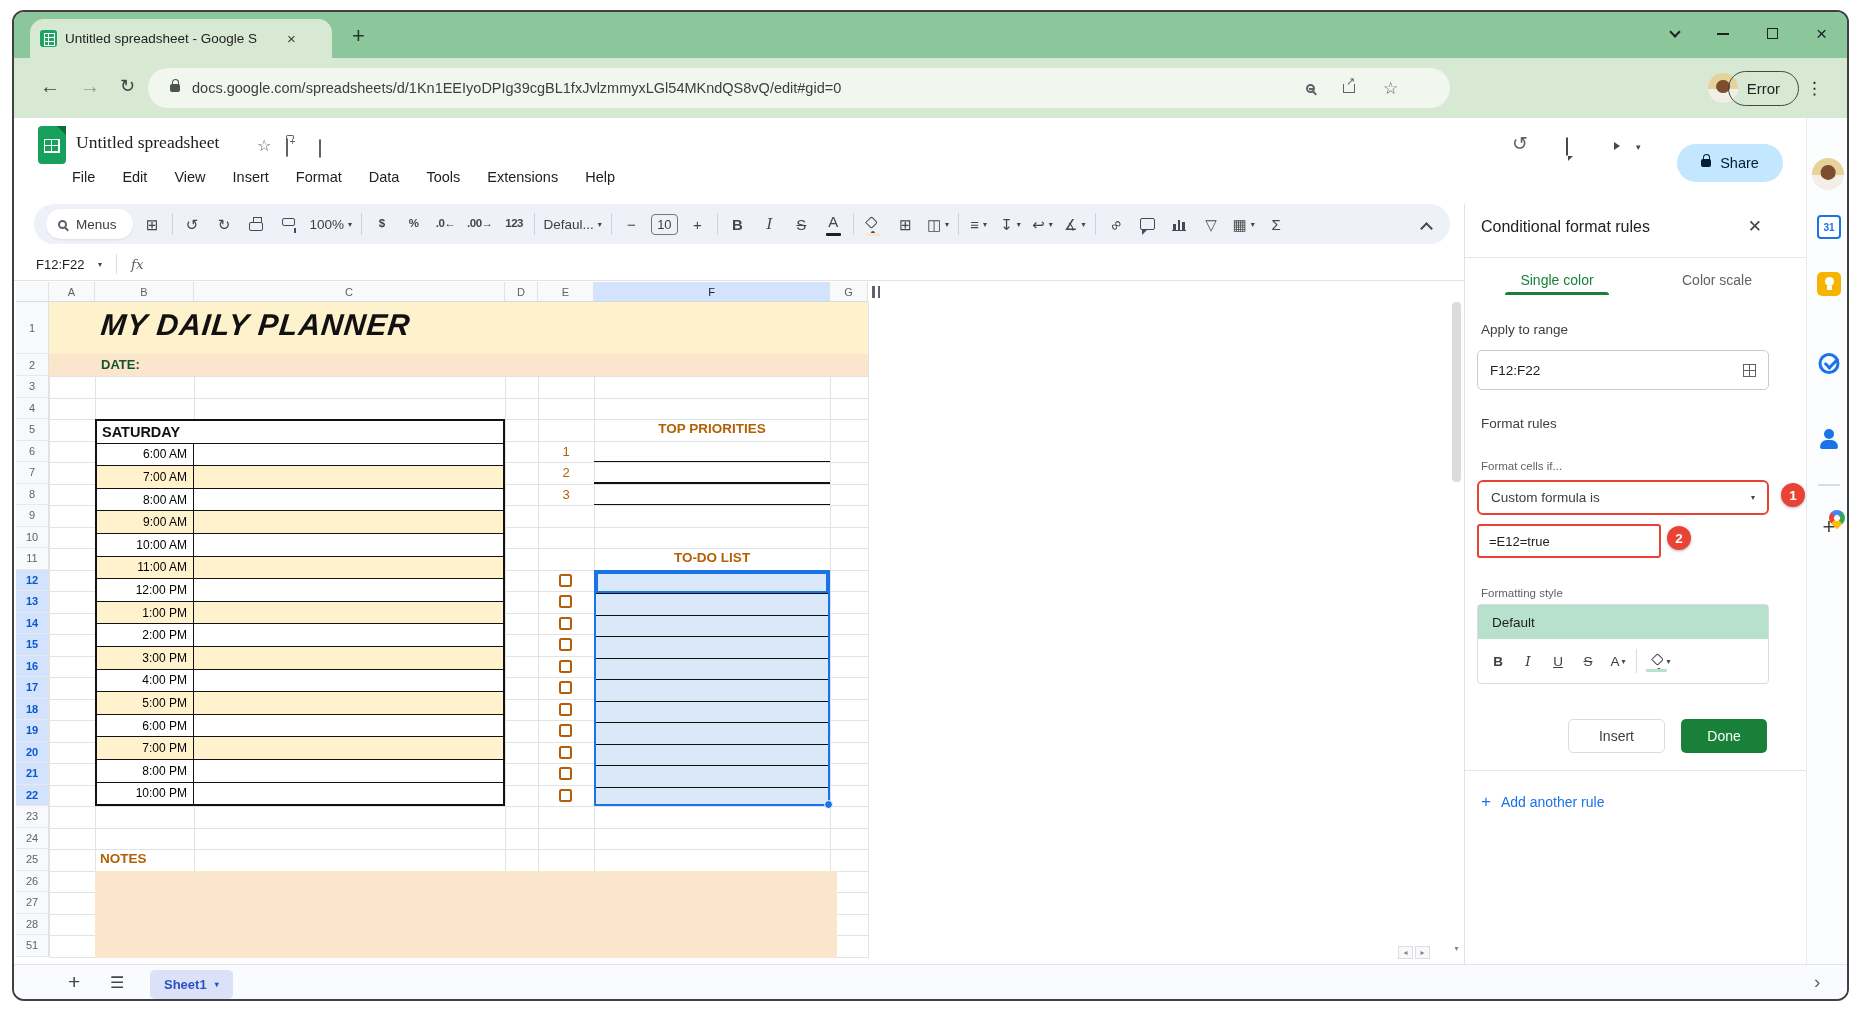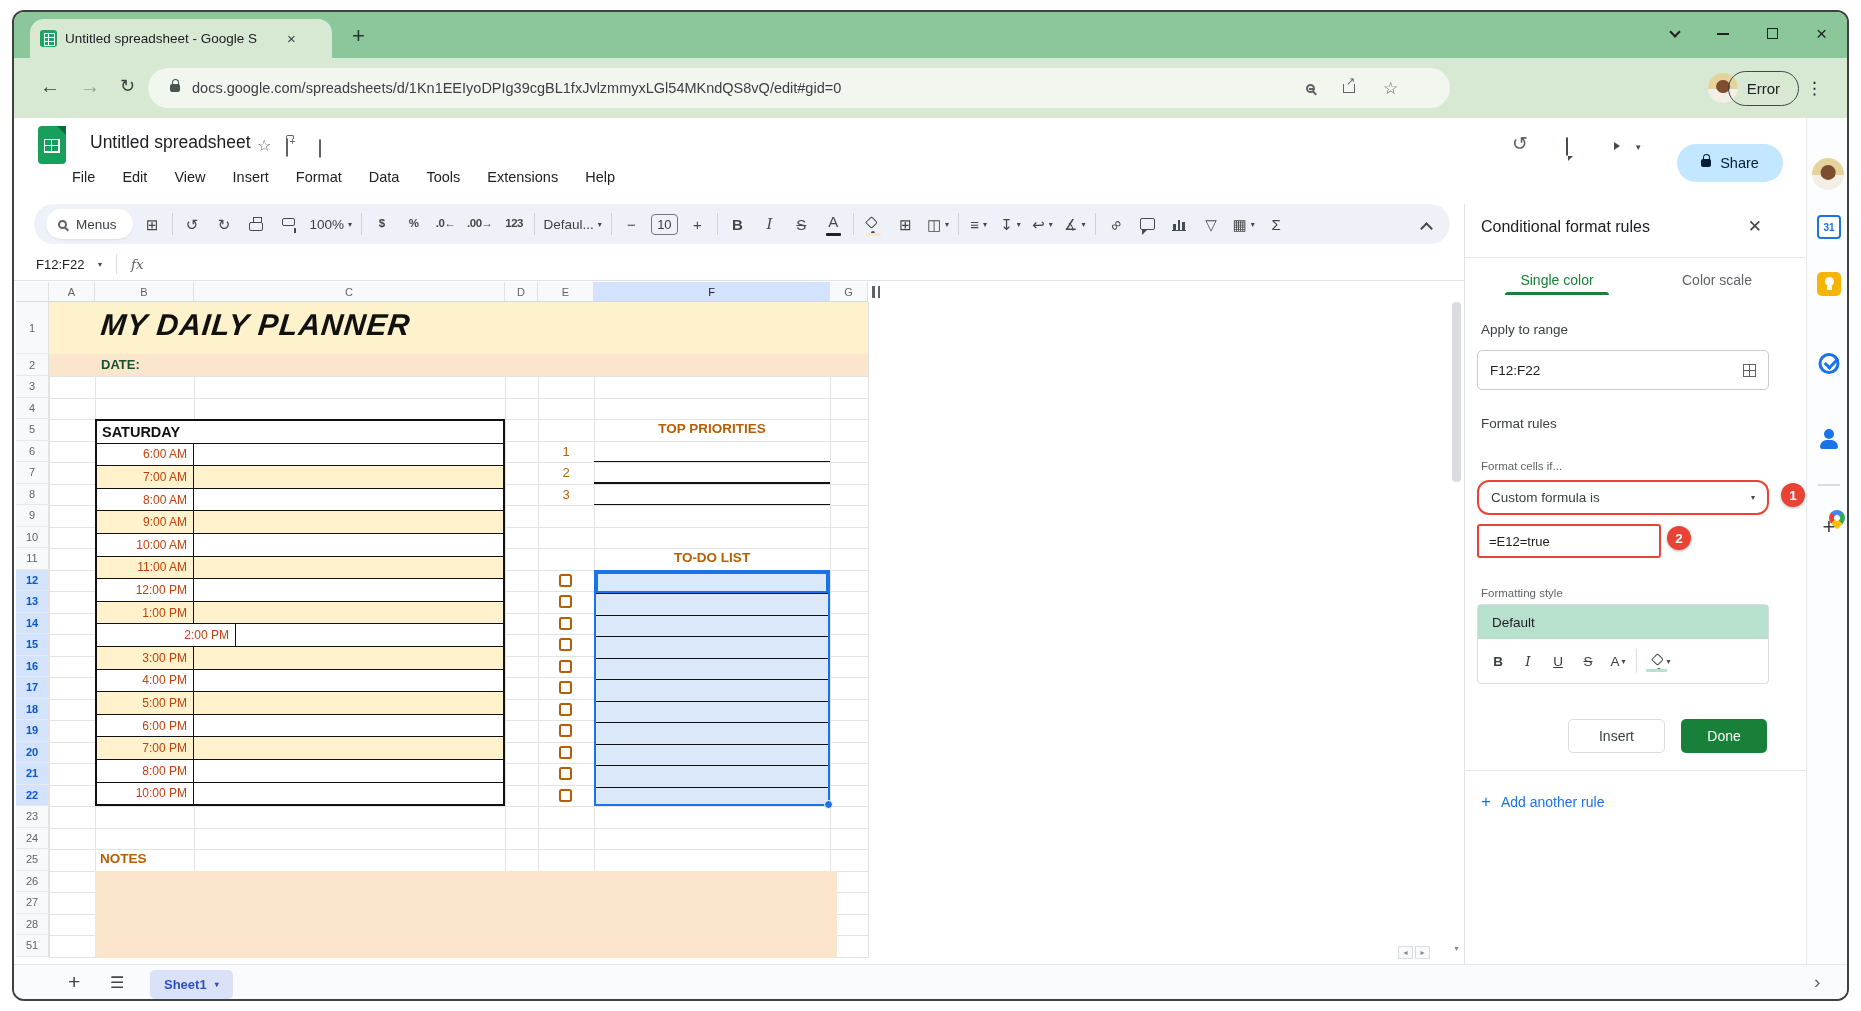--- a/index.html
+++ b/index.html
@@ -46,21 +46,21 @@
   .errorpill{position:absolute;right:48px;top:13px;height:35px;padding:0 18px;border:1.8px solid #444746;border-radius:18px;display:flex;align-items:center;gap:10px;font-size:15px;color:#202124;}
   .dots{position:absolute;right:24px;top:20px;font-size:17px;color:#202124;letter-spacing:0;}
 
   
   .dochdr{position:absolute;left:0;top:106px;width:100%;height:86px;background:#fff;}
   .slogo{position:absolute;left:24px;top:8px;width:28px;height:38px;background:#17a05c;border-radius:4px;}
   .slogo::before{content:"";position:absolute;right:0;top:0;border-style:solid;border-width:0 9px 9px 0;border-color:transparent #0d6b3c transparent transparent;}
   .slogo::after{content:"";position:absolute;left:6px;top:13px;width:16px;height:14px;background:
     linear-gradient(to right,#fff 1.5px,transparent 1.5px,transparent 7px,#fff 7px,#fff 8.5px,transparent 8.5px,transparent 14.5px,#fff 14.5px),
     linear-gradient(to bottom,#fff 1.5px,transparent 1.5px,transparent 6px,#fff 6px,#fff 7.5px,transparent 7.5px,transparent 12.5px,#fff 12.5px);}
-  .doctitle{position:absolute;left:76px;top:14px;font-size:17.5px;color:#202124;}
+  .doctitle{position:absolute;left:62px;top:14px;font-size:17.5px;color:#202124;font-family:Liberation Serif, serif;}
   .hdric{position:absolute;top:18px;color:#5f6368;font-size:15px;}
   .folder{width:15px;height:11px;border:1.7px solid #5f6368;border-radius:2px;position:relative;}
   .folder::before{content:"";position:absolute;left:-1.5px;top:-4px;width:6px;height:3px;border:1.7px solid #5f6368;border-bottom:none;border-radius:2px 2px 0 0;}
   .folder::after{content:"+";position:absolute;left:2.5px;top:-3.5px;font-size:10px;color:#5f6368;}
   .cloudok{width:17px;height:10px;background:transparent;border:1.7px solid #5f6368;border-radius:8px;position:relative;}
   .menubar{position:absolute;left:58px;top:51px;display:flex;gap:27px;font-size:14.5px;color:#202124;}
   .menubar div{cursor:default;}
   .bubble{width:15px;height:12px;border:1.8px solid #454b52;border-radius:3px;position:relative;}
   .bubble::after{content:"";position:absolute;left:1px;bottom:-6px;border-top:5px solid #454b52;border-right:5px solid transparent;}
   .cam{width:15px;height:11px;background:#454b52;border-radius:2px;position:relative;}
@@ -100,21 +100,21 @@
   .hcell.sel{background:#d3e3fd;color:#202124;}
   .gcell{position:absolute;left:2px;width:33px;background:#f8f9fa;border-right:1px solid #dfe1e3;border-bottom:1px solid #e6e8ea;font-size:11px;color:#5f6368;display:flex;align-items:center;justify-content:center;}
   .gcell.sel{background:#d3e3fd;color:#0b57d0;font-weight:bold;}
   .gl{position:absolute;background:#e2e3e3;}
   .band{position:absolute;left:35px;width:819px;}
   .ptitle{font-style:italic;font-weight:600;font-size:30px;letter-spacing:1px;color:#111;transform:skewX(-6deg);}
   .orange{color:#b45f06;font-weight:bold;}
   .daytable{position:absolute;left:81px;top:137px;width:410px;height:387px;border:2px solid #111;background:#fff;display:flex;flex-direction:column;}
   .dayhdr{flex:1;display:flex;align-items:center;padding-left:5px;font-weight:bold;font-size:14.5px;color:#111;}
   .trow{flex:1;display:flex;border-top:1px solid #111;}
-  .trow .tt{width:97px;border-right:1px solid #111;display:flex;align-items:center;justify-content:flex-end;padding-right:6px;font-size:12px;color:#c2410c;}
+  .trow .tt{width:97px;border-right:1px solid #111;display:flex;align-items:center;justify-content:flex-end;padding-right:6px;font-size:12px;color:#000000;}
   .cbox{position:absolute;width:13px;height:13px;border:2px solid #b45f06;border-radius:2.5px;}
   .todo{position:absolute;left:580px;top:287.5px;width:236px;height:236.5px;background:#dbe8fa;border:2px solid #1a73e8;}
   .todoline{position:absolute;left:0;right:0;height:1px;background:#111;}
   .activecell{position:absolute;left:0;top:0;width:100%;height:21.5px;border:2px solid #1a73e8;}
   .fillhandle{position:absolute;right:-5px;bottom:-5px;width:9px;height:9px;background:#1a73e8;border:1.5px solid #fff;border-radius:50%;}
   .vbars{position:absolute;display:flex;gap:3px;}
   .vbars i{display:block;width:2.5px;height:12px;background:#5f6368;}
 
   
   .vtrack{position:absolute;left:1438px;top:272px;width:9px;height:656px;}
@@ -134,21 +134,21 @@
   .ptab{position:absolute;top:68px;font-size:14px;text-align:center;}
   .ptab.active{color:#188038;font-weight:500;}
   .ptab.inactive{color:#5f6368;}
   .tabline{position:absolute;top:88px;height:3px;background:#188038;border-radius:3px 3px 0 0;}
   .plabel{position:absolute;left:16px;font-size:13.5px;color:#3c4043;}
   .psmall{position:absolute;left:16px;font-size:11.5px;color:#5f6368;}
   .rangebox{position:absolute;left:12px;top:146px;width:292px;height:40px;border:1px solid #c8ccd2;border-radius:5px;display:flex;align-items:center;padding:0 12px;font-size:13.5px;color:#202124;}
   .gridico{margin-left:auto;width:13px;height:13px;border:1.5px solid #5f6368;
     background:linear-gradient(to right,transparent 5px,#5f6368 5px,#5f6368 6.5px,transparent 6.5px),
                linear-gradient(to bottom,transparent 5px,#5f6368 5px,#5f6368 6.5px,transparent 6.5px);}
-  .condsel{position:absolute;left:12px;top:276px;width:292px;height:35px;border:2px solid #e94335;border-radius:12px;display:flex;align-items:center;padding:0 12px;font-size:13.5px;color:#3c4043;}
+  .condsel{position:absolute;left:12px;top:276px;width:292px;height:35px;border:2px solid #e94335;border-radius:6px;display:flex;align-items:center;padding:0 12px;font-size:13.5px;color:#3c4043;}
   .condsel .tcaret{margin-left:auto;}
   .formulain{position:absolute;left:12px;top:320px;width:184px;height:34px;border:2px solid #e94335;border-radius:3px;display:flex;align-items:center;padding:0 10px;font-size:13px;color:#202124;}
   .badge{position:absolute;width:24px;height:24px;background:#e94335;border-radius:50%;color:#fff;font-weight:bold;font-size:13.5px;display:flex;align-items:center;justify-content:center;box-shadow:0 1px 3px rgba(0,0,0,.3);}
   .stylebox{position:absolute;left:12px;top:400px;width:292px;height:80px;border:1px solid #dadce0;border-radius:4px;}
   .stylestrip{position:absolute;left:0;top:0;width:100%;height:34px;background:#b7e1cd;display:flex;align-items:center;padding:0 14px;font-size:13.5px;color:#202124;}
   .stylebtns{position:absolute;left:0;top:34px;width:100%;height:44px;display:flex;align-items:center;gap:6px;padding:0 8px;color:#3c4043;}
   .sb{width:24px;height:26px;display:flex;align-items:center;justify-content:center;font-size:13.5px;position:relative;}
   .btn{position:absolute;height:34px;border-radius:5px;display:flex;align-items:center;justify-content:center;font-size:14px;font-weight:500;}
   .cancel{left:103px;top:515px;width:97px;border:1px solid #dadce0;background:#fff;color:#3c4043;}
   .done{left:216px;top:515px;width:86px;background:#188038;color:#fff;}
@@ -495,21 +495,21 @@
           <div style="flex: 1 1 0%;"></div>
         </div>
         <div class="trow" style="background: rgb(255, 255, 255);">
           <div class="tt">12:00 PM</div>
           <div style="flex: 1 1 0%;"></div>
         </div>
         <div class="trow" style="background: rgb(255, 242, 204);">
           <div class="tt">1:00 PM</div>
           <div style="flex: 1 1 0%;"></div>
         </div>
-        <div class="trow" style="background: rgb(255, 255, 255); padding-left: 42px;">
+        <div class="trow" style="background: rgb(255, 255, 255);">
           <div class="tt">2:00 PM</div>
           <div style="flex: 1 1 0%;"></div>
         </div>
         <div class="trow" style="background: rgb(255, 242, 204);">
           <div class="tt">3:00 PM</div>
           <div style="flex: 1 1 0%;"></div>
         </div>
         <div class="trow" style="background: rgb(255, 255, 255);">
           <div class="tt">4:00 PM</div>
           <div style="flex: 1 1 0%;"></div>

